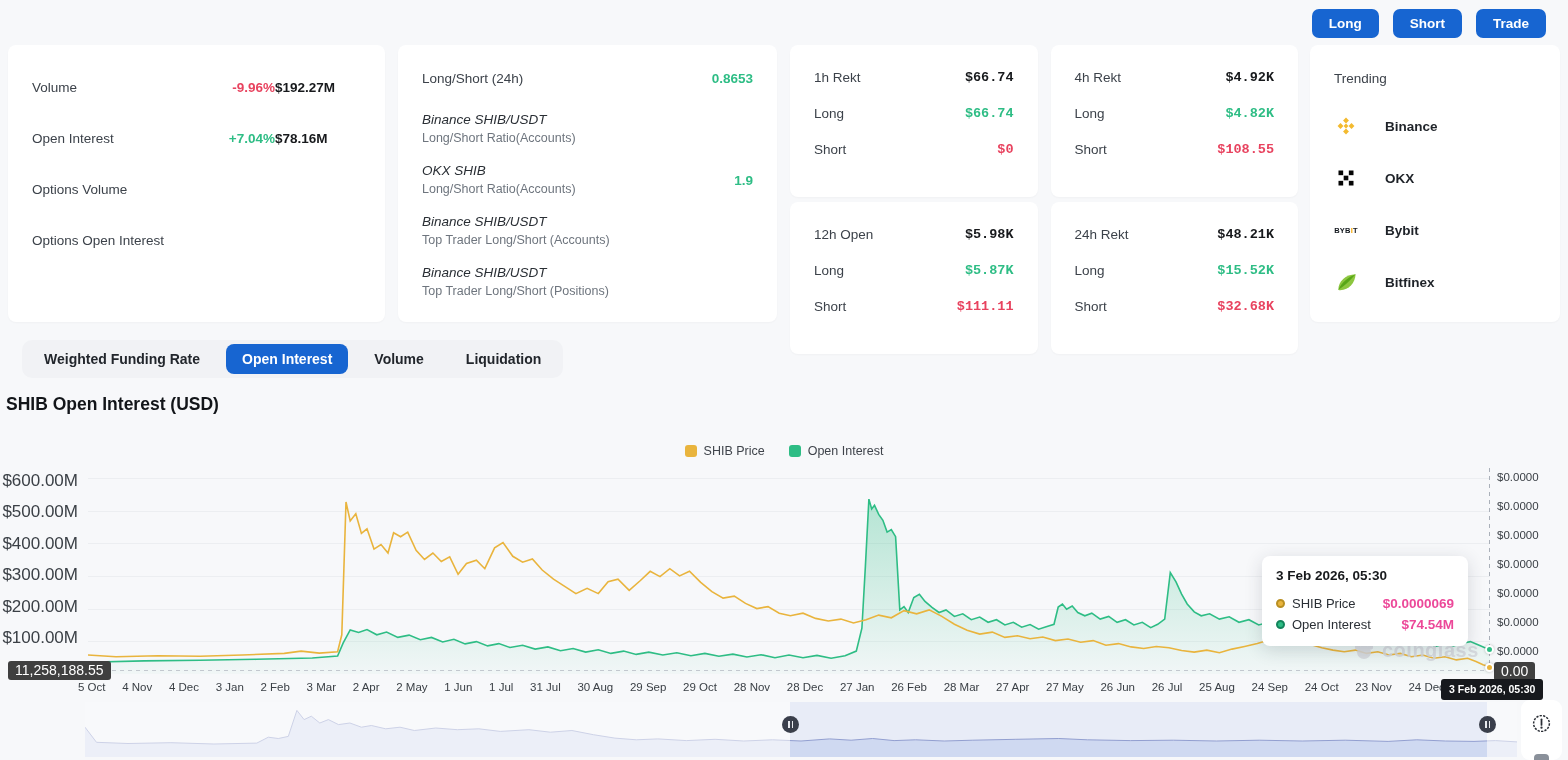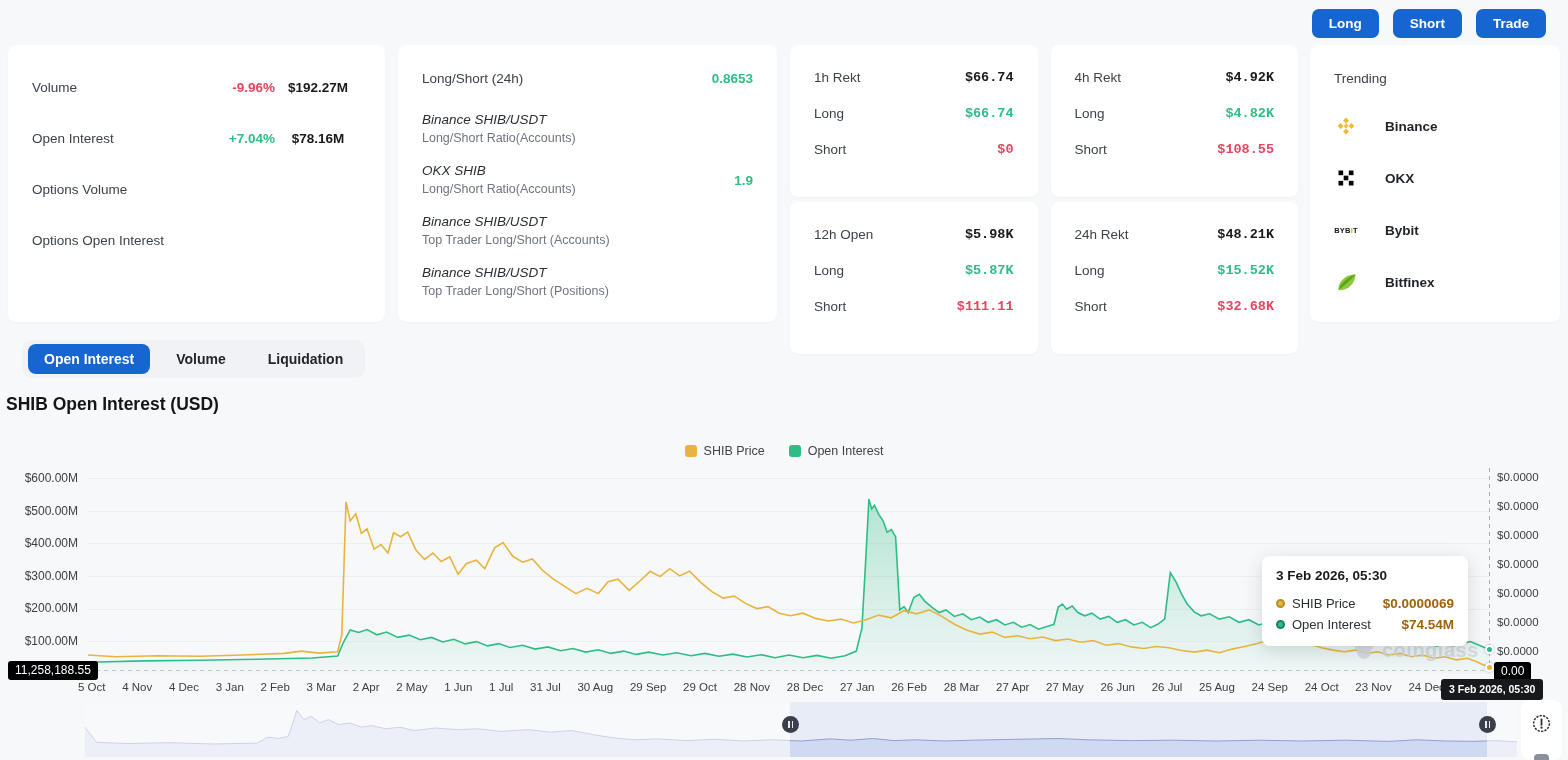--- a/index.html
+++ b/index.html
@@ -15,21 +15,21 @@
   .header-actions { margin-left:auto; display:flex; gap:14px; }
   .btn-blue { background:#1765d1; color:#fff; font-weight:700; font-size:13.5px; border:none; border-radius:7px; padding:7px 17px; cursor:pointer; font-family:inherit; }
 
   
   .card { position:absolute; background:#fff; border-radius:8px; box-shadow:0 1px 2px rgba(30,35,45,.03); }
   .card-stats { left:8px; top:45px; width:377px; height:277px; padding:28px 24px; }
   .stat-row { display:flex; align-items:center; height:28px; margin-bottom:23px; font-size:13.5px; }
   .stat-label { color:#3c424a; }
   .stat-change { margin-left:auto; font-weight:600; }
   .stat-change.down { color:#e8435f; } .stat-change.up { color:#2ebd85; }
-  .stat-value { width:86px; text-align:center; font-weight:600; color:#17191c; }
+  .stat-value { width:86px; text-align:left; font-weight:600; color:#17191c; }
 
   .card-ratios { left:398px; top:45px; width:379px; height:277px; padding:26px 24px; }
   .ratio-head { display:flex; font-size:13.5px; margin-bottom:24px; }
   .ratio-head .t { color:#3c424a; }
   .ratio-head .v { margin-left:auto; color:#2ebd85; font-weight:600; }
   .ratio-item { display:flex; margin-bottom:13px; cursor:pointer; }
   .ratio-item .tt { font-size:13.5px; color:#2a2f35; font-weight:500; line-height:19px;font-style:italic; }
   .ratio-item .st { font-size:12.5px; color:#6e757e; line-height:19px; }
   .ratio-item .rv { margin-left:auto; color:#2ebd85; font-weight:600; font-size:13.5px; align-self:center; }
 
@@ -57,46 +57,46 @@
   .chart-title { position:absolute; left:6px; top:394px; font-size:17.5px; font-weight:700; color:#121519; }
 
   
   .legend { position:absolute; left:0; right:0; top:444px; display:flex; justify-content:center; gap:24px; }
   .legend-item { display:flex; align-items:center; gap:7px; font-size:12.5px; color:#3f444b; cursor:pointer; }
   .legend-swatch { width:12px; height:12px; border-radius:3px; }
 
   
   .gridline { position:absolute; left:88px; width:1402px; height:1px; background:#eceef1; }
   .axis-left { position:absolute; left:0; top:471px; width:78px; height:177px; display:flex; flex-direction:column; justify-content:space-between; }
-  .axis-left span { font-size:12px; color:#3b4046; text-align:right; display:block; }
+  .axis-left span { font-size:17px; color:#3b4046; text-align:right; display:block; }
   .axis-right { position:absolute; left:1497px; top:471px; width:66px; height:186px; display:flex; flex-direction:column; justify-content:space-between; }
   .axis-right span { font-size:11.5px; color:#3b4046; }
   .axis-x { position:absolute; left:78px; top:681px; width:1367px; display:flex; justify-content:space-between; }
   .axis-x span { font-size:11.5px; color:#3b4046; white-space:nowrap; }
   #main-chart { position:absolute; left:88px; top:465px; width:1402px; height:212px; cursor:crosshair; }
 
   
   .cross-v { position:absolute; left:1489px; top:468px; width:1px; height:208px;
     background:repeating-linear-gradient(180deg,#aab0b9 0 4px,transparent 4px 8px); }
   .cross-h { position:absolute; left:88px; top:670px; width:1402px; height:1px;
     background:repeating-linear-gradient(90deg,#c3c8cf 0 4px,transparent 4px 8px); }
-  .chip { position:absolute; font-size:12px; color:#fff; background:#000000; border-radius:3px; padding:2px 7px; line-height:15px; }
+  .chip { position:absolute; font-size:14px; color:#fff; background:#404040; border-radius:3px; padding:2px 7px; line-height:15px; }
   .chip-left { left:8px; top:661px; }
   .chip-right { left:1494px; top:662px; }
   .chip-date { left:1441px; top:679px; background:#17191d; font-weight:700; font-size:10.5px; padding:3px 8px; z-index:6; }
   .marker { position:absolute; width:9px; height:9px; border-radius:50%; border:2px solid #fff; box-shadow:0 0 3px rgba(0,0,0,.25); z-index:4; }
 
   
   .tooltip { position:absolute; left:1262px; top:556px; width:206px; height:90px; background:#fff; border-radius:8px;
     box-shadow:0 4px 18px rgba(40,45,60,.16); padding:12px 14px; z-index:5; }
   .tooltip .tt-date { font-size:13.5px; font-weight:700; color:#17191c; margin-bottom:10px; }
   .tt-row { display:flex; align-items:center; gap:7px; font-size:13px; color:#2a2f35; height:21px; }
   .tt-dot { width:9px; height:9px; border-radius:50%; }
   .tt-dot.y { background:#e9b43d; border:2px solid #b98f22; } .tt-dot.g { background:#2ebd85; border:2px solid #13845c; }
-  .tt-val { margin-left:auto; font-weight:700; color:#a16207; font-size:13.5px; }
+  .tt-val { margin-left:auto; font-weight:700; color:#ec4899; font-size:13.5px; }
 
   
   .watermark { position:absolute; left:1352px; top:638px; display:flex; align-items:center; gap:6px; z-index:1; opacity:.85; }
   .watermark .wm-text { font-size:20px; font-weight:800; color:#d3d6db; letter-spacing:.5px; }
 
   
   #nav-chart { position:absolute; left:85px; top:702px; width:1432px; height:55px; }
   .nav-mask { position:absolute; top:702px; height:55px; background:rgba(249,250,252,.55); z-index:2; }
   .nav-sel { position:absolute; left:790px; top:702px; width:697px; height:55px; background:rgba(110,135,225,.10); z-index:2; }
   .nav-handle { position:absolute; top:716px; width:17px; height:17px; background:#3a3f4b; border-radius:50%;
@@ -278,20 +278,21 @@
         <svg width="23" height="23" viewBox="0 0 24 24">
             <path d="M3.5 19.5 C3.5 11, 11 3.8, 21.5 3.5 C21 12.5, 14.5 20.5, 4.5 20 Z" fill="#8CC63F"></path>
             <path d="M3.5 19.5 C9 16.5, 15 11, 21.5 3.5 C14 6.5, 7 12, 3.5 19.5 Z" fill="#58A618"></path>
           </svg>
       </span>
       <span class="nm">Bitfinex</span>
     </div>
   </div>
 
   <div class="tabs">
+    <div class="tab">Weighted Funding Rate</div>
     <div class="tab active">Open Interest</div>
     <div class="tab">Volume</div>
     <div class="tab">Liquidation</div>
   </div>
 
   <div class="chart-title">SHIB Open Interest (USD)</div>
   <div class="legend">
     <div class="legend-item">
       <span class="legend-swatch" style="background:#e9b43d"></span>
       <span>SHIB Price</span>

